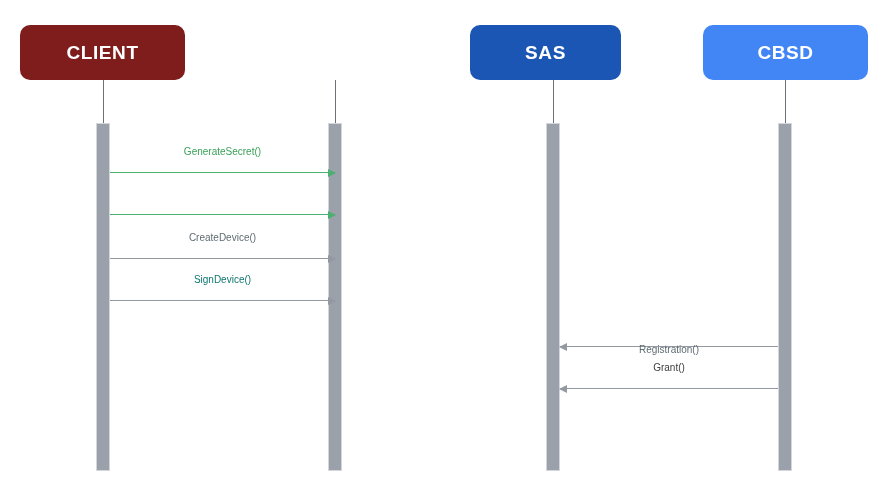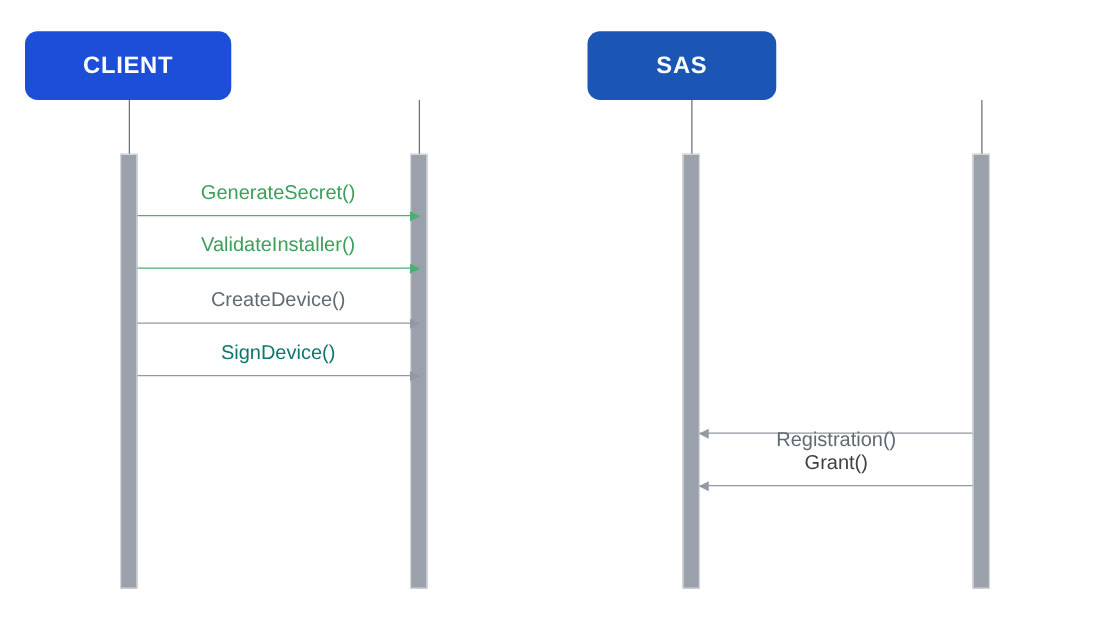--- a/index.html
+++ b/index.html
@@ -41,21 +41,21 @@
     background: #9ba1aa;
     border: 1px solid #d3d6da;
     box-sizing: border-box;
   }
   .msg-line {
     position: absolute;
     height: 1px;
   }
   .msg-label {
     position: absolute;
-    font-size: 16px;
+    font-size: 10px;
     white-space: nowrap;
     transform: translateX(-50%);
   }
   .arrow-head {
     position: absolute;
     width: 0;
     height: 0;
     border-top: 4px solid transparent;
     border-bottom: 4px solid transparent;
   }
@@ -65,32 +65,34 @@
 
 <div id="diagram-canvas">
     <div class="lifeline" style="left: 103px; top: 80px; height: 391px; background: rgb(107, 113, 119);"></div>
     <div class="lifeline" style="left: 335px; top: 80px; height: 391px; background: rgb(107, 113, 119);"></div>
     <div class="lifeline" style="left: 553px; top: 80px; height: 391px; background: rgb(107, 113, 119);"></div>
     <div class="lifeline" style="left: 785px; top: 80px; height: 391px; background: rgb(107, 113, 119);"></div>
     <div class="activation" style="left: 96px; top: 123px; height: 348px; background: rgb(155, 161, 170);"></div>
     <div class="activation" style="left: 328px; top: 123px; height: 348px; background: rgb(155, 161, 170);"></div>
     <div class="activation" style="left: 546px; top: 123px; height: 348px; background: rgb(155, 161, 170);"></div>
     <div class="activation" style="left: 778px; top: 123px; height: 348px; background: rgb(155, 161, 170);"></div>
-    <div class="actor-box" style="left: 20px; top: 25px; width: 165px; height: 55px; background: #1d4ed8;">
+    <div class="actor-box" style="left: 20px; top: 25px; width: 165px; height: 55px; background: #7f1d1d;">
       <span>CLIENT</span>
     </div>
     <div class="actor-box" style="left: 470px; top: 25px; width: 151px; height: 55px; background: rgb(27, 86, 181);">
       <span>SAS</span>
+    </div>
+    <div class="actor-box" style="left: 703px; top: 25px; width: 165px; height: 55px; background: rgb(66, 133, 244);">
+      <span>CBSD</span>
     </div>
     <div class="msg-line" style="left: 110px; top: 172px; width: 225px; background: rgb(76, 175, 114);"></div>
     <div class="arrow-head" style="top: 168.5px; left: 328px; border-left: 8px solid rgb(76, 175, 114);"></div>
     <div class="msg-label" style="left: 222.5px; top: 146px; color: rgb(58, 160, 90);">GenerateSecret()</div>
     <div class="msg-line" style="left: 110px; top: 214px; width: 225px; background: rgb(76, 175, 114);"></div>
     <div class="arrow-head" style="top: 210.5px; left: 328px; border-left: 8px solid rgb(76, 175, 114);"></div>
-    <div class="msg-label" style="left: 222.5px; top: 188px; color: rgb(58, 160, 90);">ValidateInstaller()</div>
     <div class="msg-line" style="left: 110px; top: 258px; width: 225px; background: rgb(146, 153, 161);"></div>
     <div class="arrow-head" style="top: 254.5px; left: 328px; border-left: 8px solid rgb(146, 153, 161);"></div>
     <div class="msg-label" style="left: 222.5px; top: 232px; color: rgb(95, 107, 113);">CreateDevice()</div>
     <div class="msg-line" style="left: 110px; top: 300px; width: 225px; background: rgb(146, 153, 161);"></div>
     <div class="arrow-head" style="top: 296.5px; left: 328px; border-left: 8px solid rgb(146, 153, 161);"></div>
     <div class="msg-label" style="left: 222.5px; top: 274px; color: #0f766e;">SignDevice()</div>
     <div class="msg-line" style="left: 560px; top: 346px; width: 218px; background: rgb(146, 153, 161);"></div>
     <div class="arrow-head" style="top: 342.5px; left: 559px; border-right: 8px solid rgb(146, 153, 161);"></div>
     <div class="msg-label" style="left: 669px; top: 320px; color: rgb(95, 107, 113); margin-top: 24px;">Registration()</div>
     <div class="msg-line" style="left: 560px; top: 388px; width: 218px; background: rgb(146, 153, 161);"></div>

